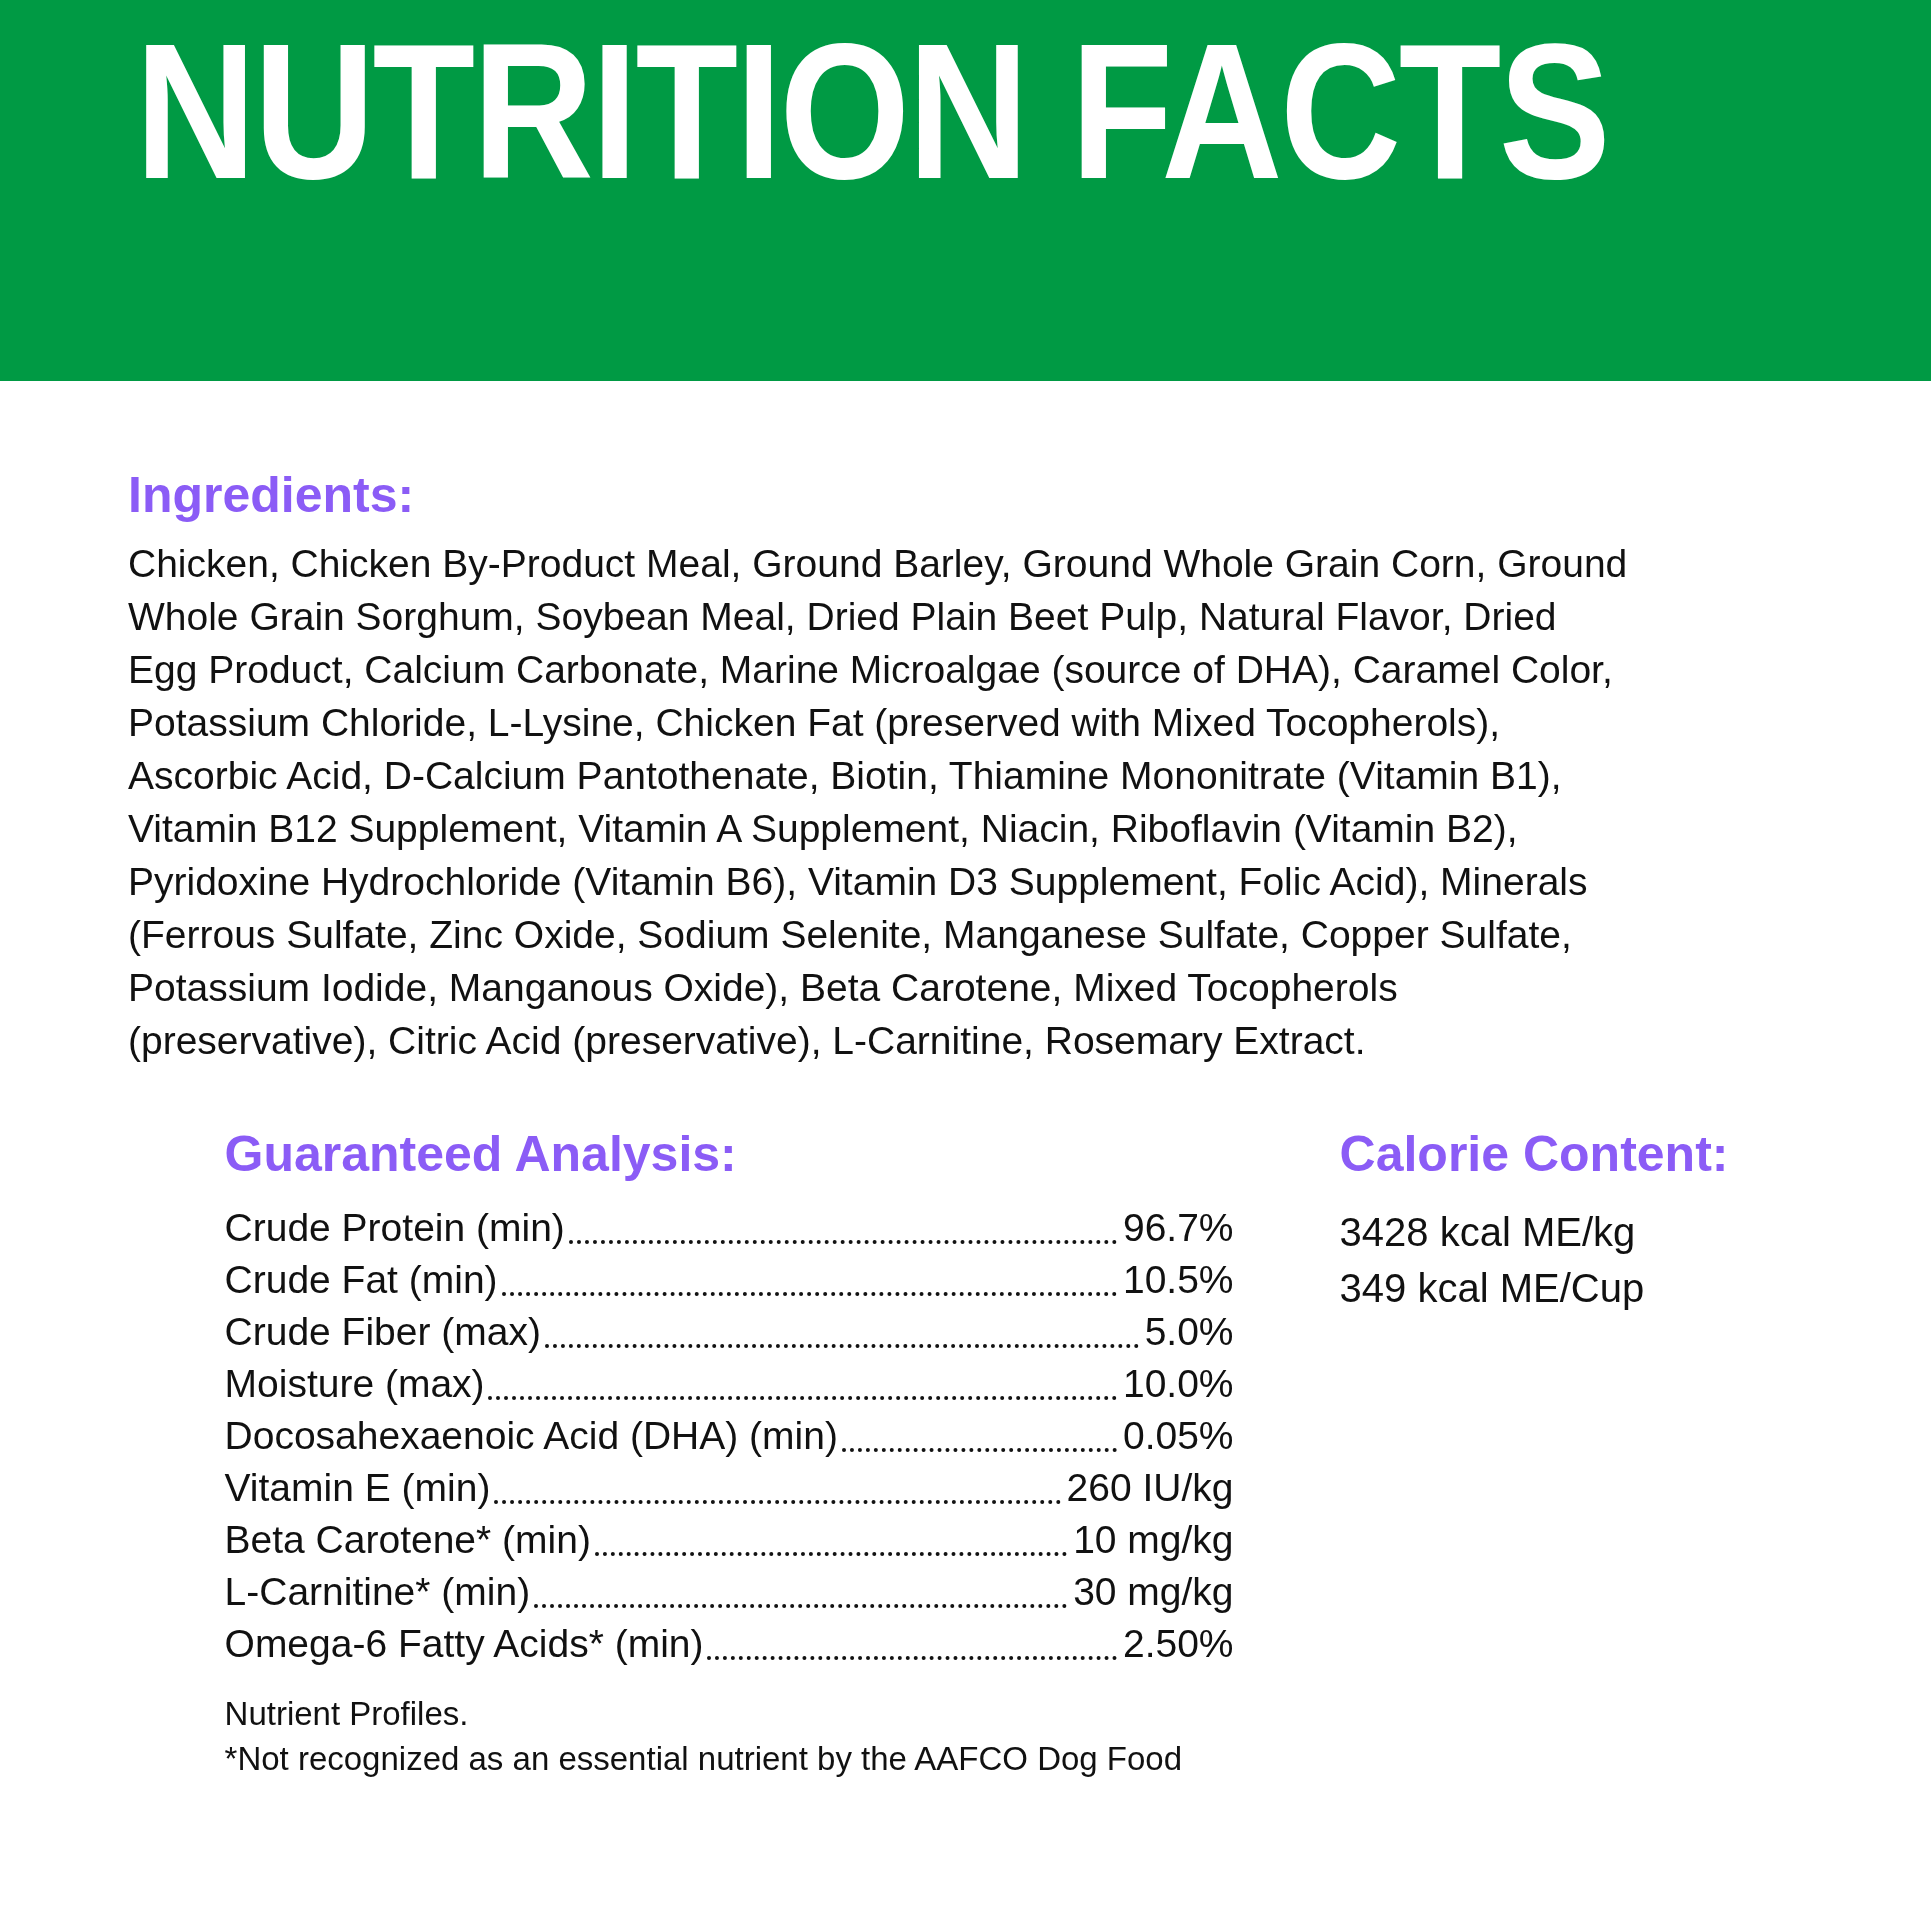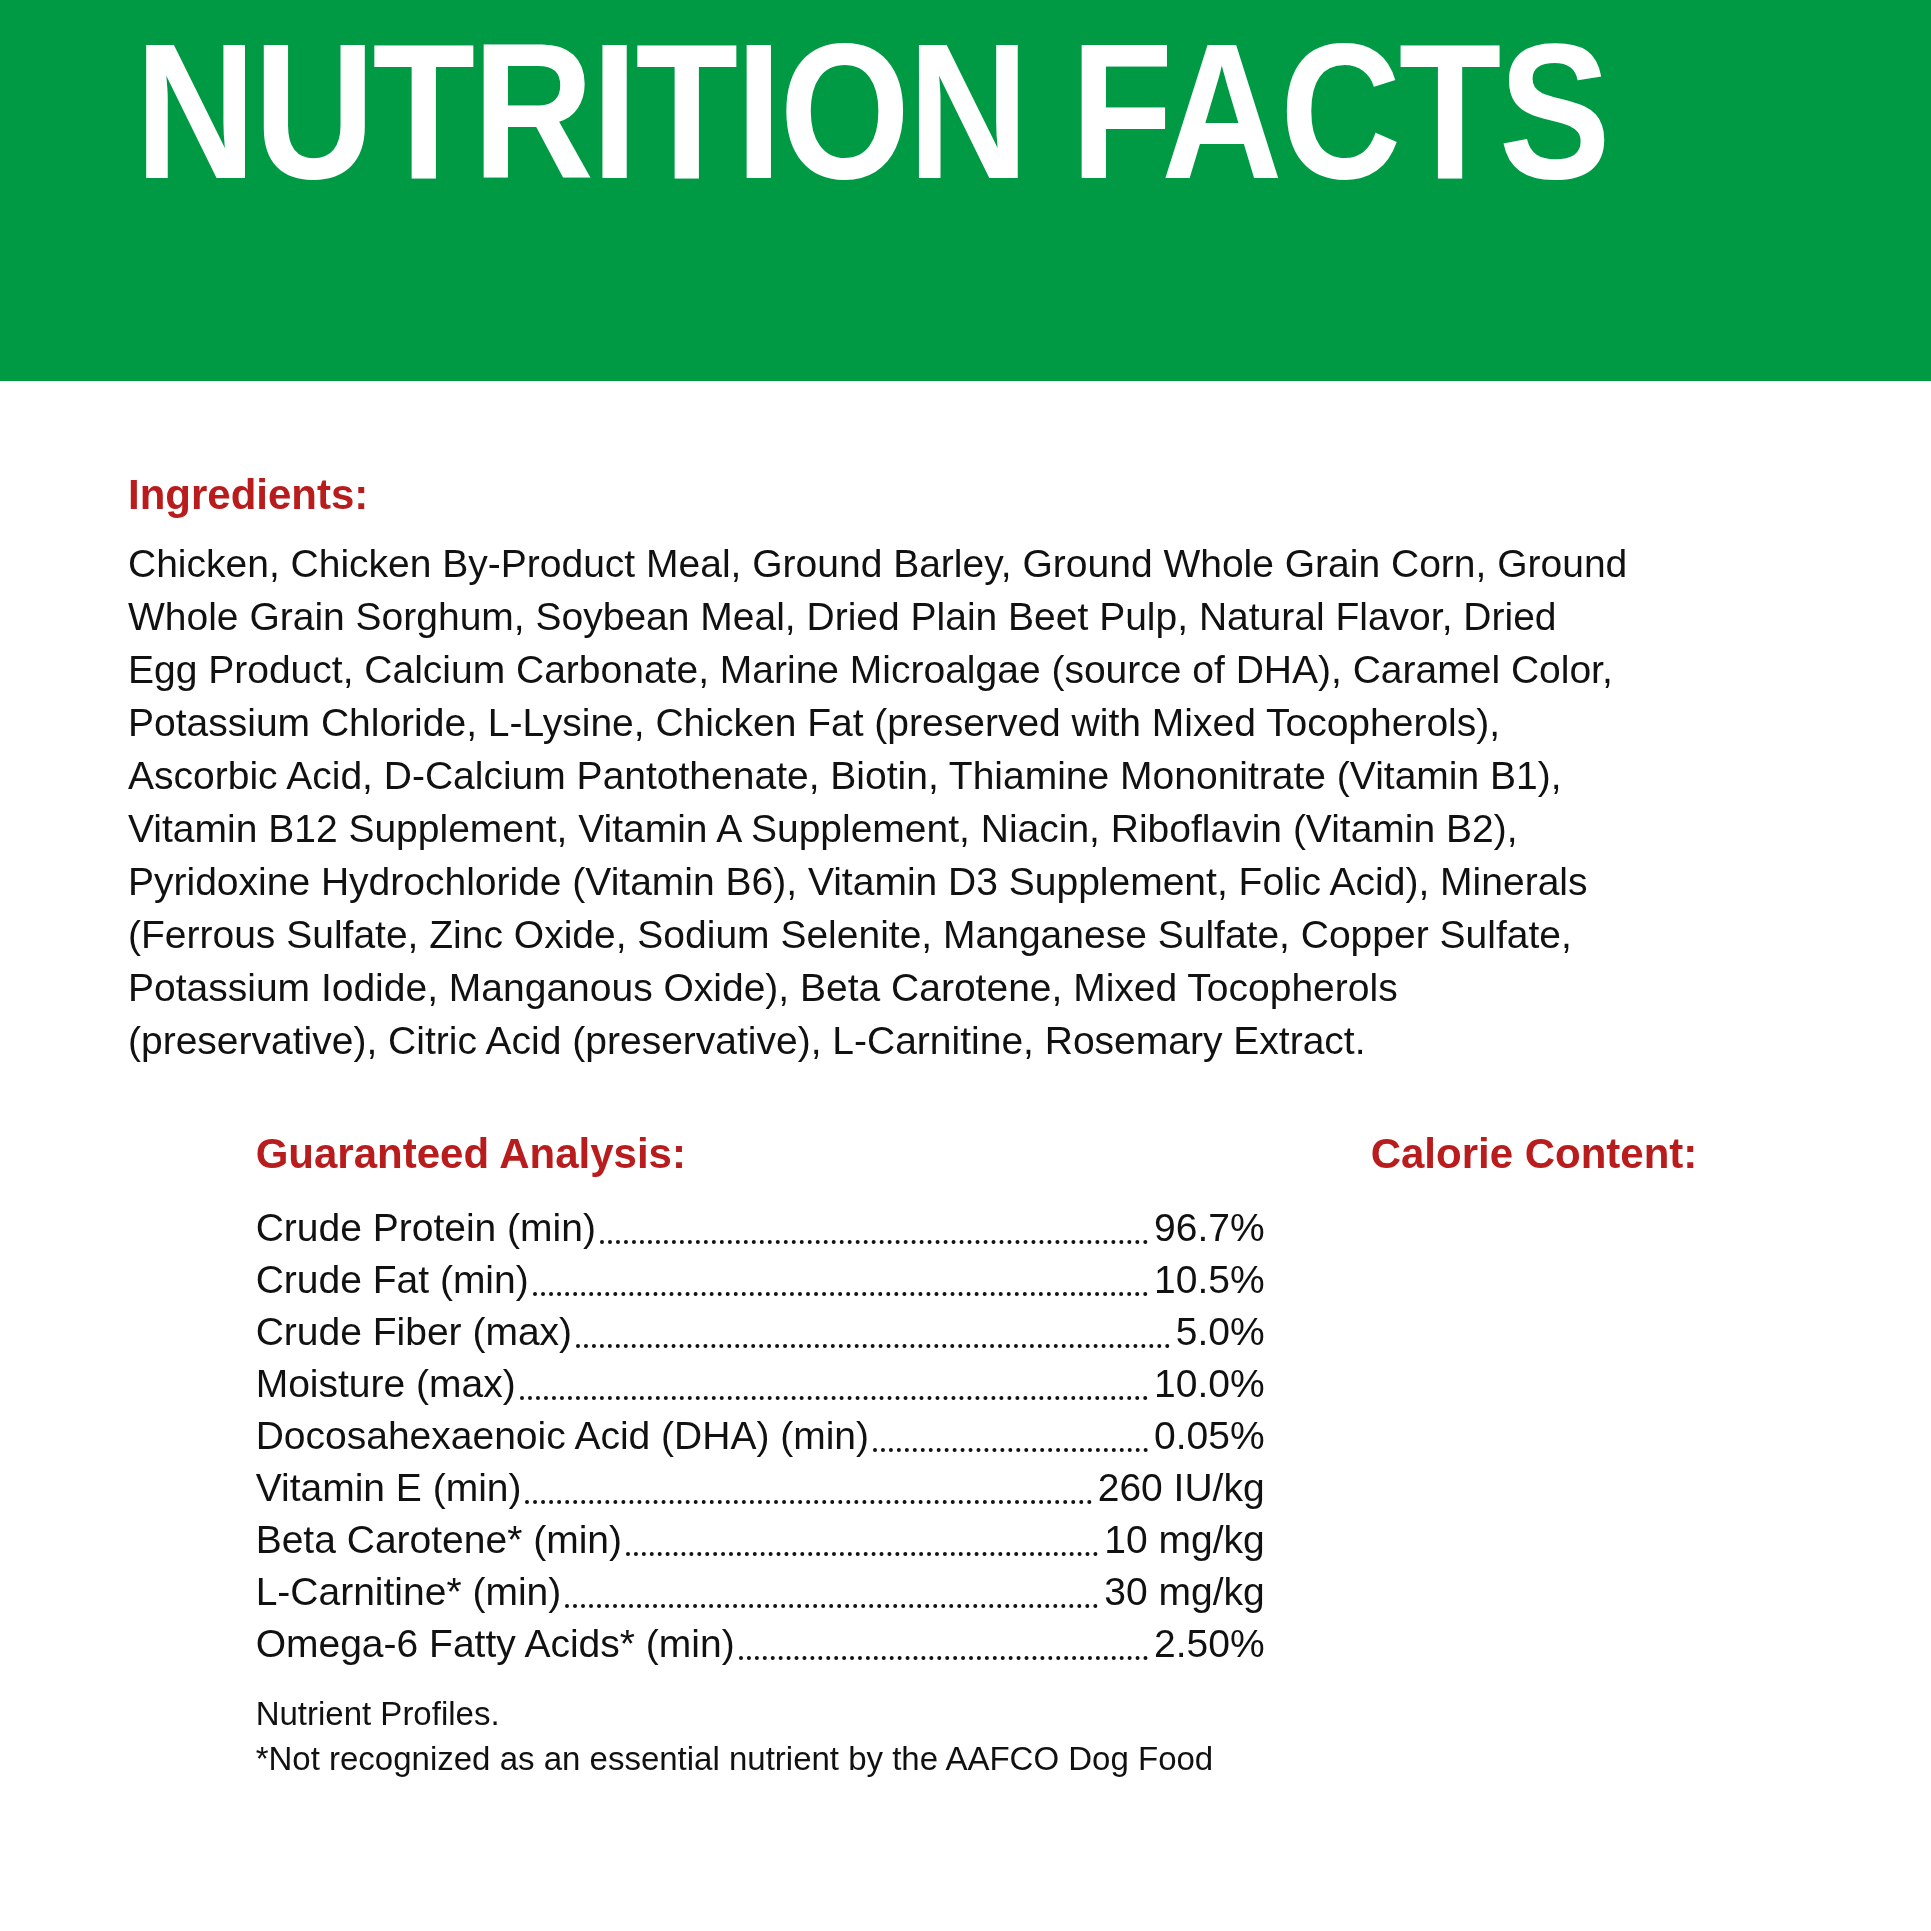--- a/index.html
+++ b/index.html
@@ -25,24 +25,24 @@
     font-weight: bold;
     color: #ffffff;
     letter-spacing: -2.9px;
     white-space: nowrap;
     transform: scaleX(0.87);
     transform-origin: left center;
   }
   main { padding: 0 106px 0 128px; }
   h2.section-heading {
     margin: 0;
-    font-size: 42px;
+    font-size: 50px;
     line-height: 54px;
     font-weight: bold;
-    color: #b91c1c;
+    color: #8b5cf6;
   }
   .ingredients h2 { margin-top: 87px; }
   .ing-lines { margin-top: 15.4px; }
   .ing-line {
     font-size: 39px;
     line-height: 53px;
     white-space: nowrap;
   }
   .columns { display: flex; margin-top: 60px; justify-content: center; }
   .analysis { width: 1009px; flex: 0 0 auto; }
@@ -155,19 +155,23 @@
             </div>
           </div>
         <div class="footnote" id="footnote-lines">
             <div class="fn-line">Nutrient Profiles.</div>
             <div class="fn-line">*Not recognized as an essential nutrient by the AAFCO Dog Food</div>
           </div>
       </section>
 
       <section class="calories">
         <h2 class="section-heading">Calorie Content:</h2>
+        <div class="cal-lines" id="calorie-lines">
+            <div class="cal-line">3428 kcal ME/kg</div>
+            <div class="cal-line">349 kcal ME/Cup</div>
+          </div>
       </section>
 
     </div>
 
   </main>
 </div>
 
 
 </body></html>

